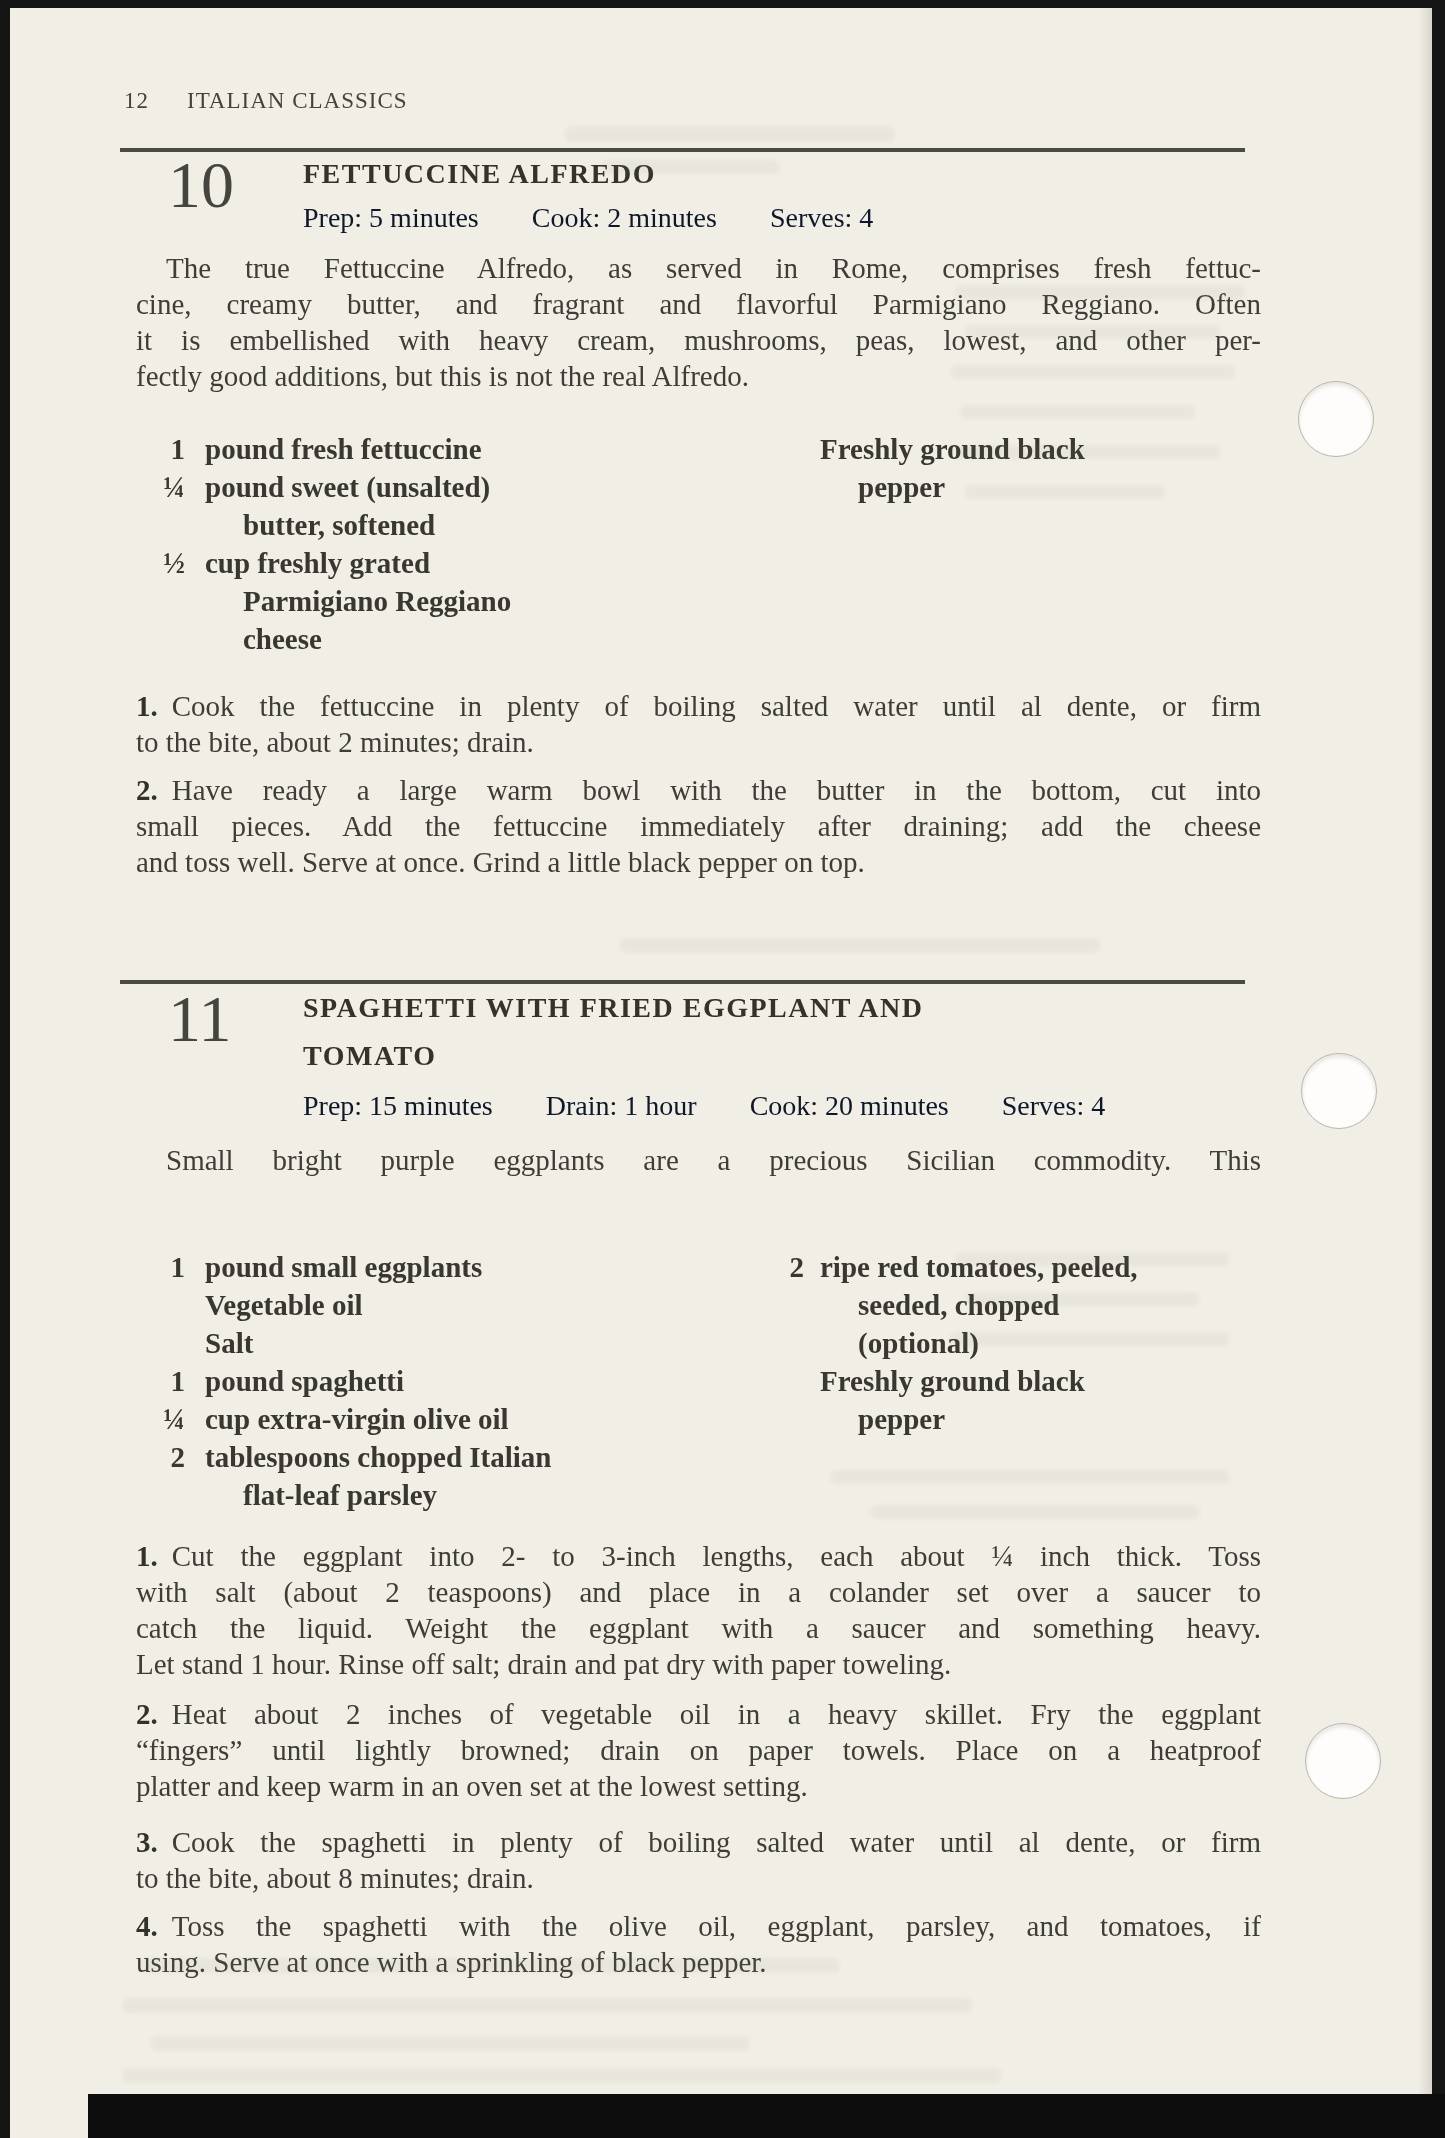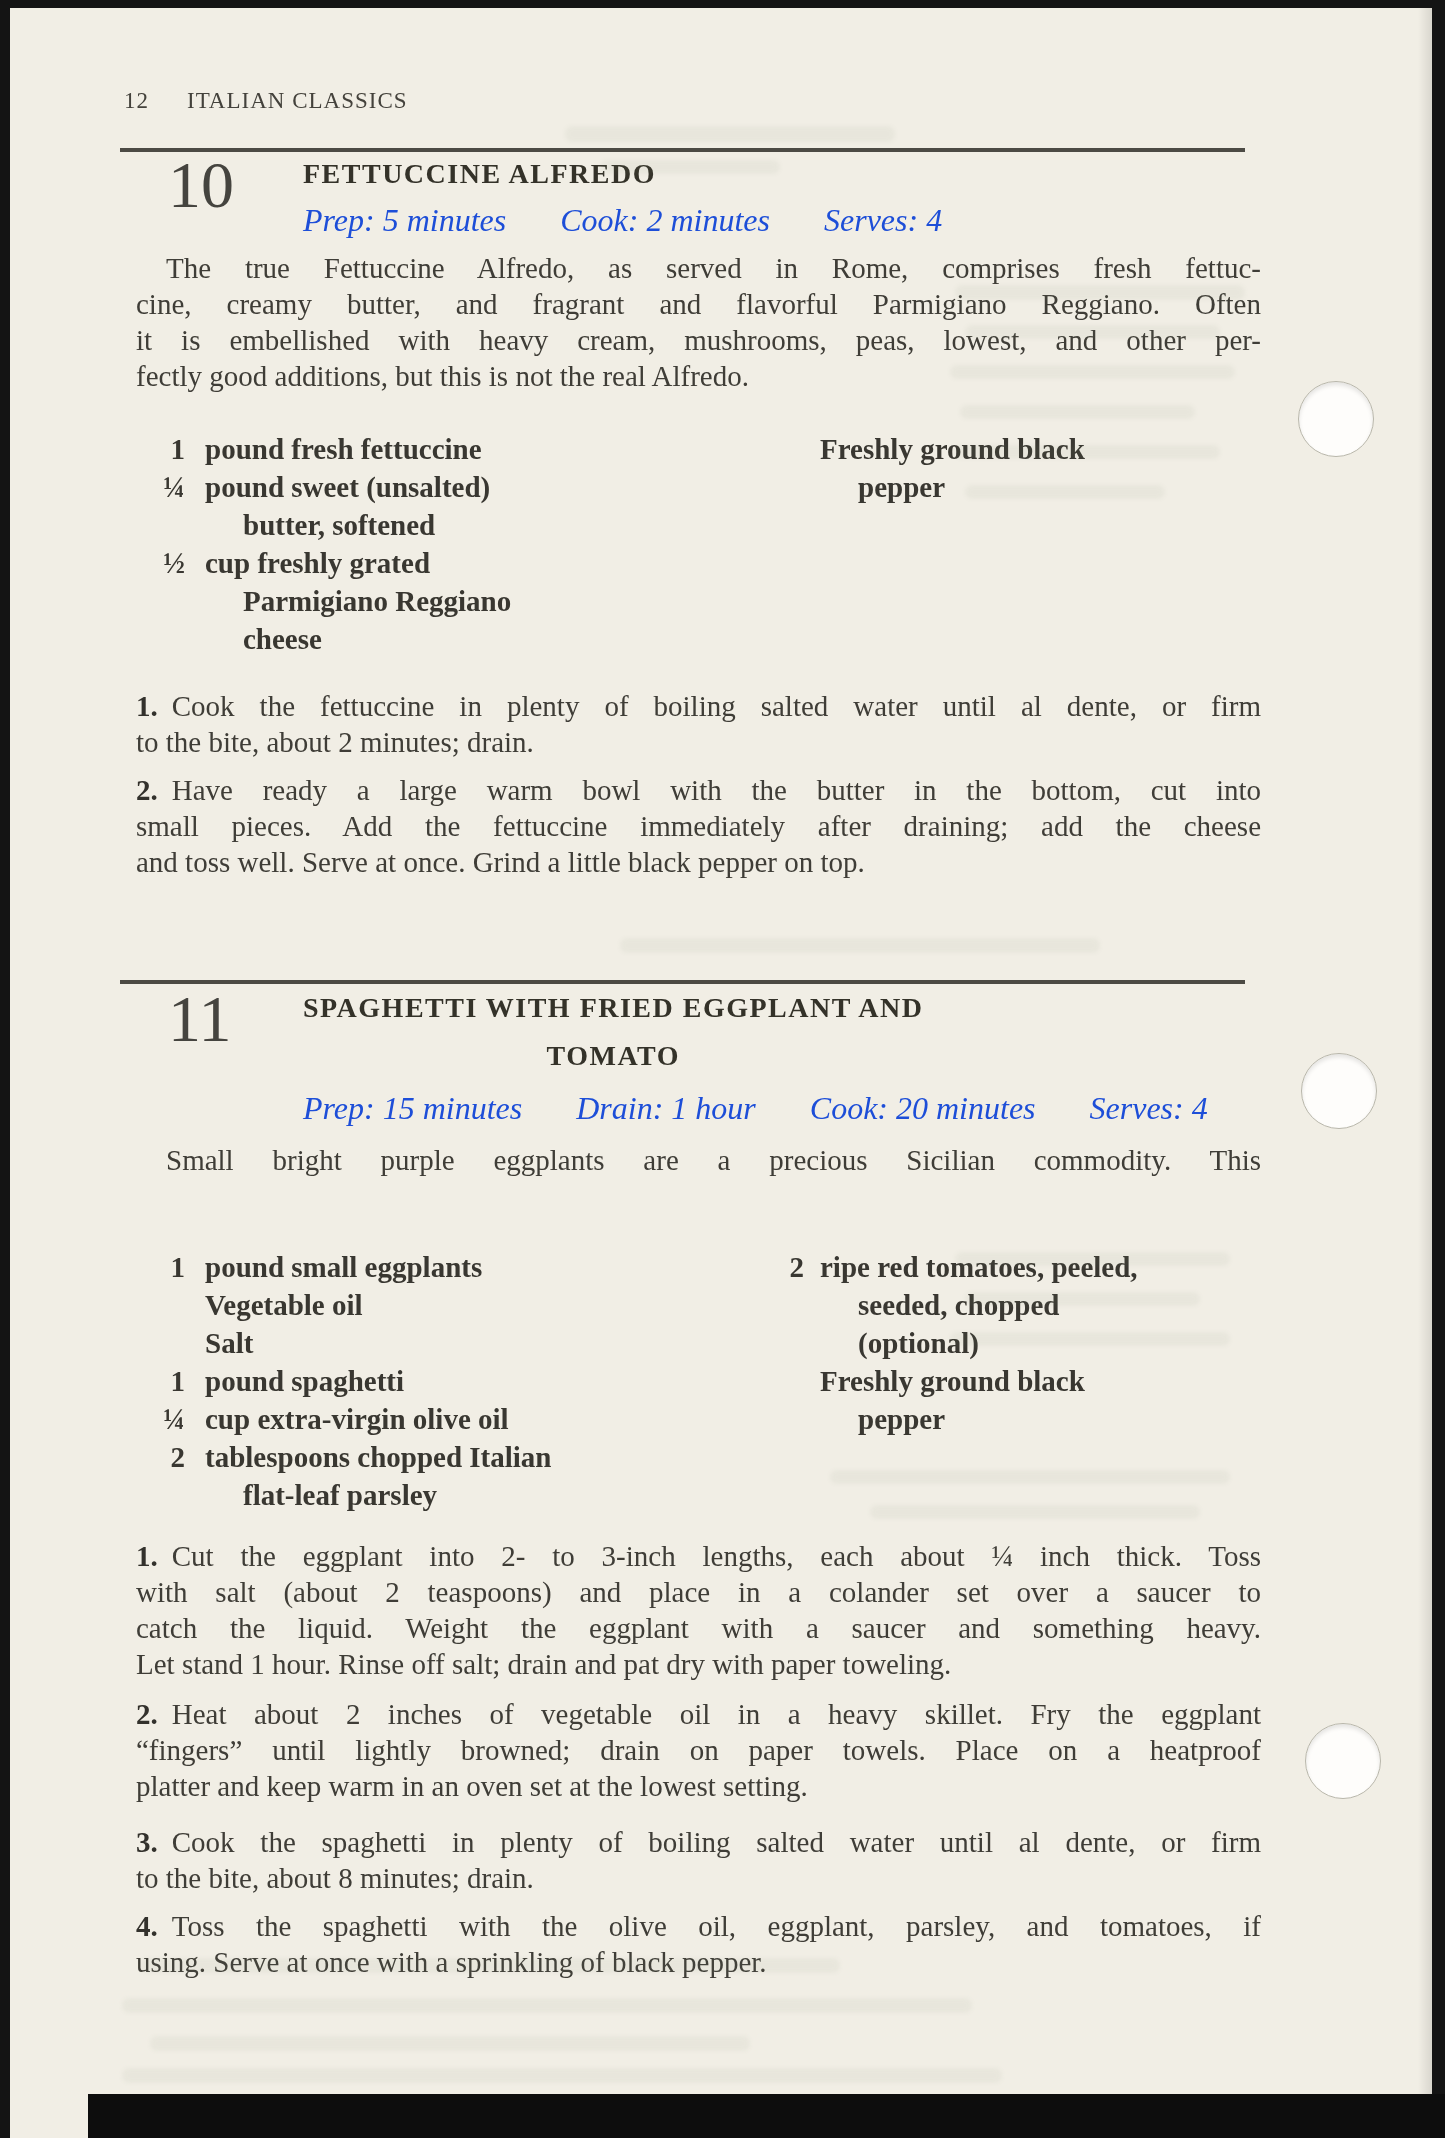--- a/index.html
+++ b/index.html
@@ -4,42 +4,42 @@
 <style>
   html,body{margin:0;padding:0;background:#2a2a2a;}
   #canvas{
     position:relative;
     width:1445px;height:2138px;
     background:#f1eee5;
     overflow:hidden;
     font-family:"Liberation Serif","DejaVu Serif",serif;
     color:#3f3d37;
   }
-  .abs{position:absolute;text-align:center;}
+  .abs{position:absolute;}
   
   .edge{position:absolute;background:#141414;}
   .edge-top{top:0;left:0;right:0;height:8px;}
   .edge-left{top:0;left:0;bottom:0;width:10px;}
   .edge-right{top:0;right:0;bottom:0;width:13px;}
   .edge-bottom{left:88px;right:0;bottom:0;height:44px;background:#0d0d0d;}
   .paper-shade{position:absolute;top:8px;bottom:44px;right:13px;width:14px;
     background:linear-gradient(to right,rgba(0,0,0,0),rgba(0,0,0,0.10));}
   
   .hole{position:absolute;width:74px;height:74px;border-radius:50%;
     background:#fefdfb;border:1px solid #b9b7ab;
     box-shadow:inset 0 3px 4px rgba(0,0,0,0.10);}
   
   .runhead{top:88px;left:124px;font-size:23px;letter-spacing:1px;color:#44423c;}
   .runhead span{margin-right:38px;}
   
   .rule{height:4px;background:#4c4a44;left:120px;width:1125px;}
   
   .rnum{font-size:66px;color:#45443f;line-height:1;}
   .rtitle{font-size:28px;font-weight:bold;letter-spacing:1.5px;color:#343229;line-height:48px;white-space:nowrap;}
-  .rmeta{font-size:32px;font-style:italic;color:#1d4ed8;white-space:nowrap;}
+  .rmeta{font-size:28px;color:#0f172a;white-space:nowrap;}
   .rmeta span{margin-right:46px;}
   
   .bline{display:block;height:36px;line-height:36px;font-size:29px;white-space:nowrap;}
   .block{position:absolute;left:136px;width:1125px;}
   .jl{white-space:normal;text-align:justify;text-align-last:justify;}
   .indent1{text-indent:30px;}
   .stepnum{font-weight:bold;color:#33312c;margin-right:14px;}
   
   .ingcol{position:absolute;}
   .ingrow{display:flex;height:38px;line-height:38px;font-size:29px;font-weight:bold;color:#393731;white-space:nowrap;}

